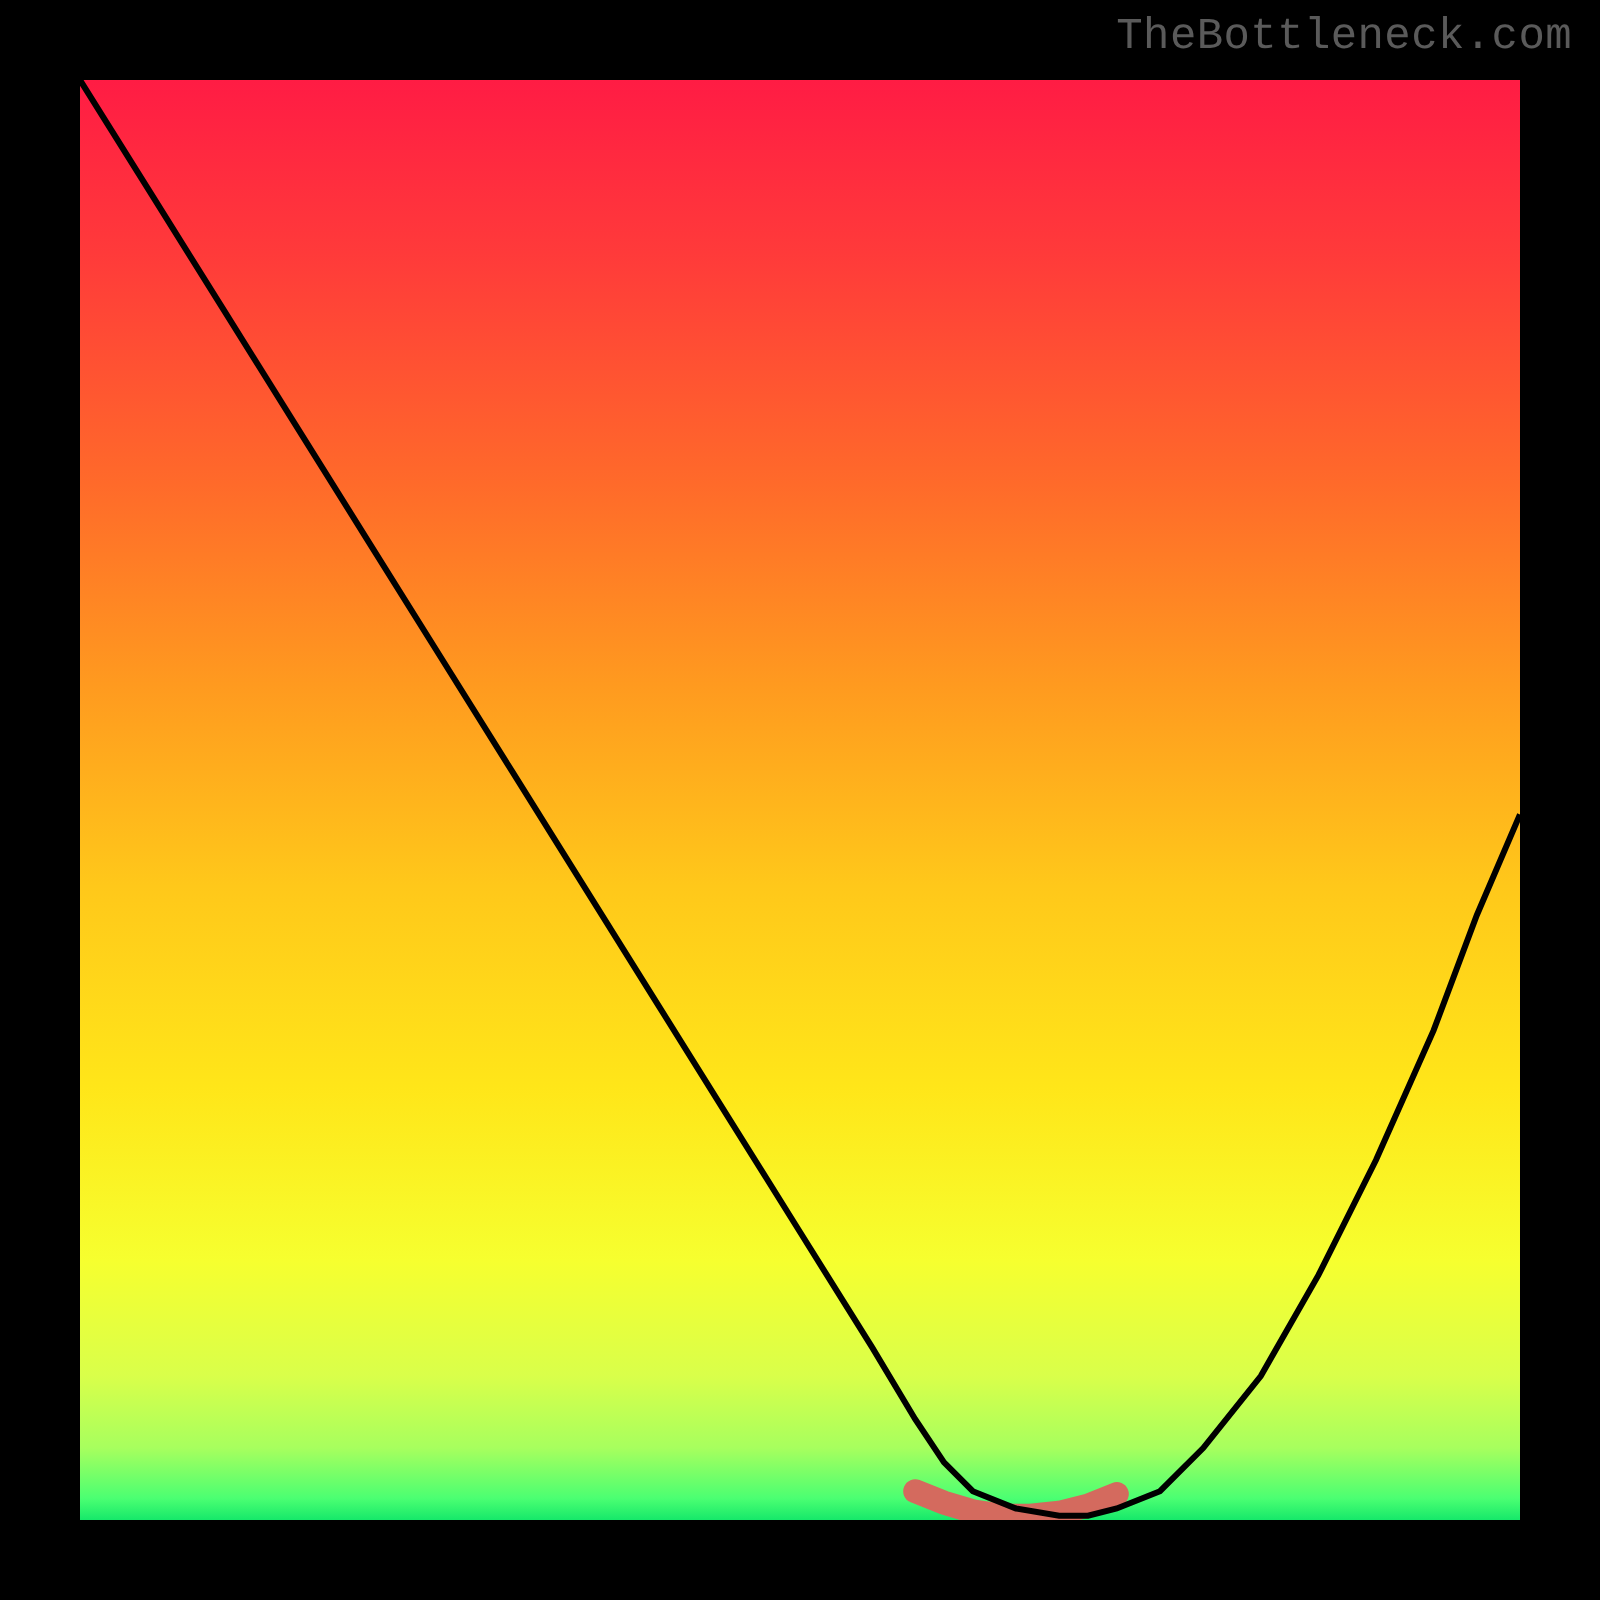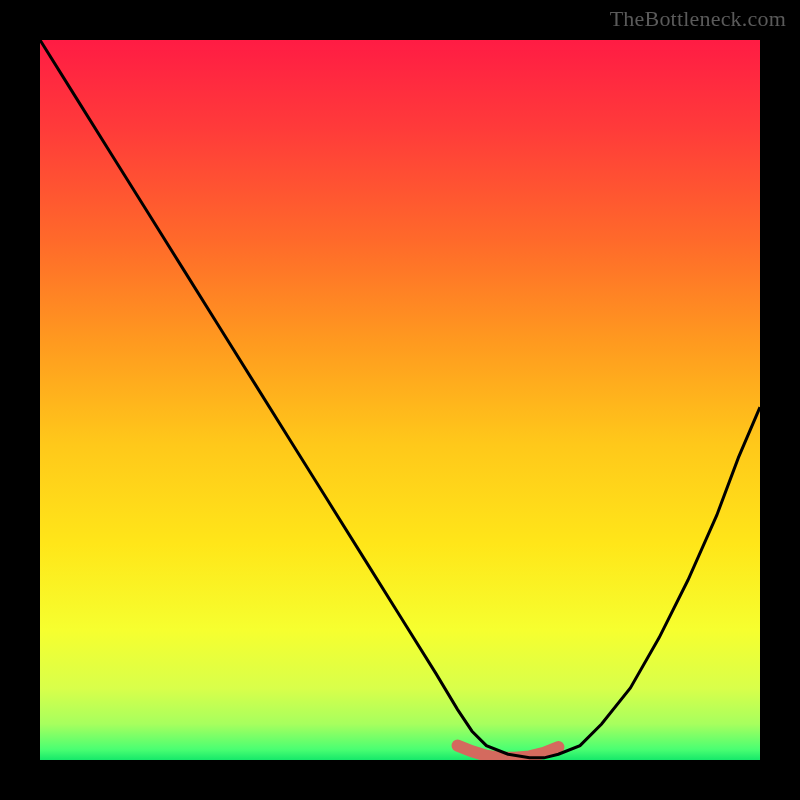--- a/index.html
+++ b/index.html
@@ -21,21 +21,21 @@
     left: 40px;
     top: 40px;
     width: 720px;
     height: 720px;
     overflow: hidden;
   }
   .watermark {
     position: absolute;
     top: 6px;
     right: 14px;
-    font-family: Liberation Serif, serif;
+    font-family: Liberation Mono, monospace;
     font-size: 22px;
     color: #5a5a5a;
     letter-spacing: 0.2px;
   }
   svg { display: block; }
 </style>
 </head>
 <body>
 
 <div class="frame">

